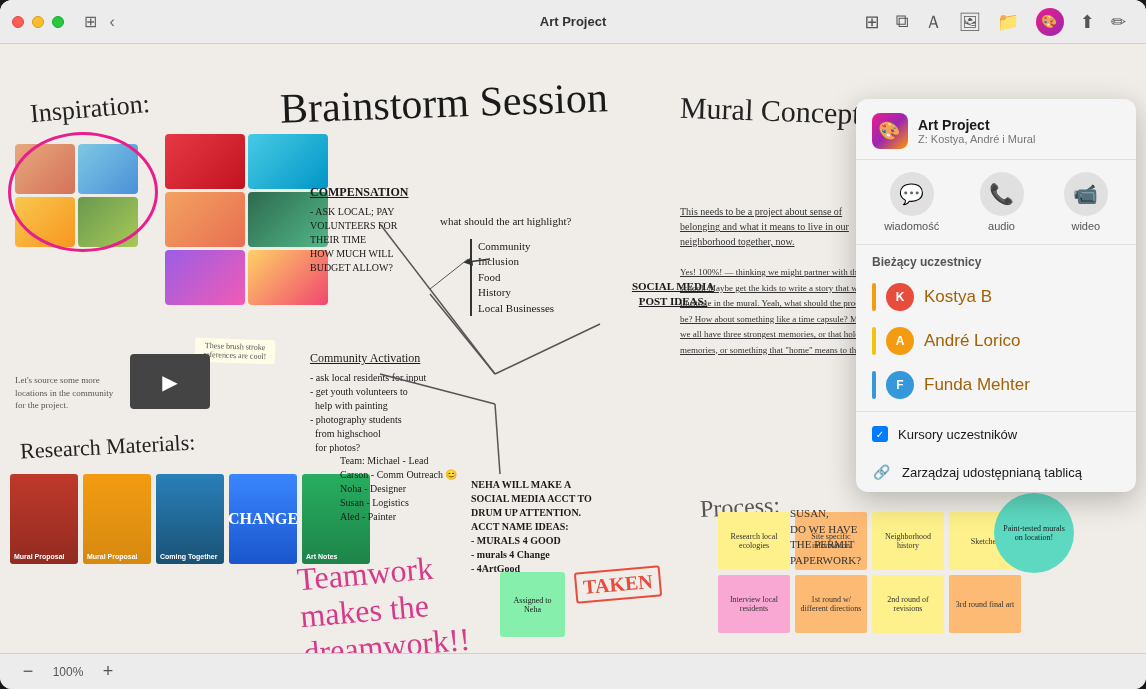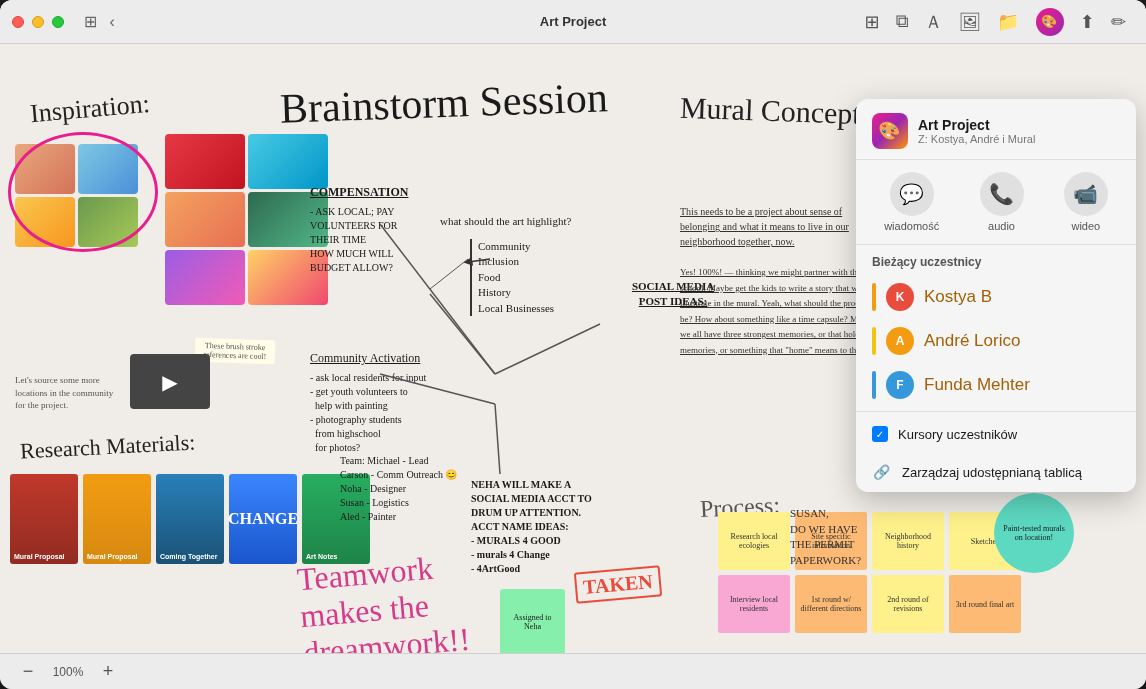--- a/index.html
+++ b/index.html
@@ -500,21 +500,21 @@
       font-weight: bold;
       transform: rotate(-5deg);
       border: 2px solid #e74c3c;
       padding: 2px 6px;
       border-radius: 3px;
     }
 
     
     .assigned-sticky {
       position: absolute;
-      top: 545px;
+      top: 528px;
       left: 500px;
       width: 65px;
       height: 65px;
       background: #86efac;
       border-radius: 3px;
       font-family: 'Comic Sans MS', cursive;
       font-size: 8px;
       padding: 5px;
       color: #1a1a1a;
       display: flex;

